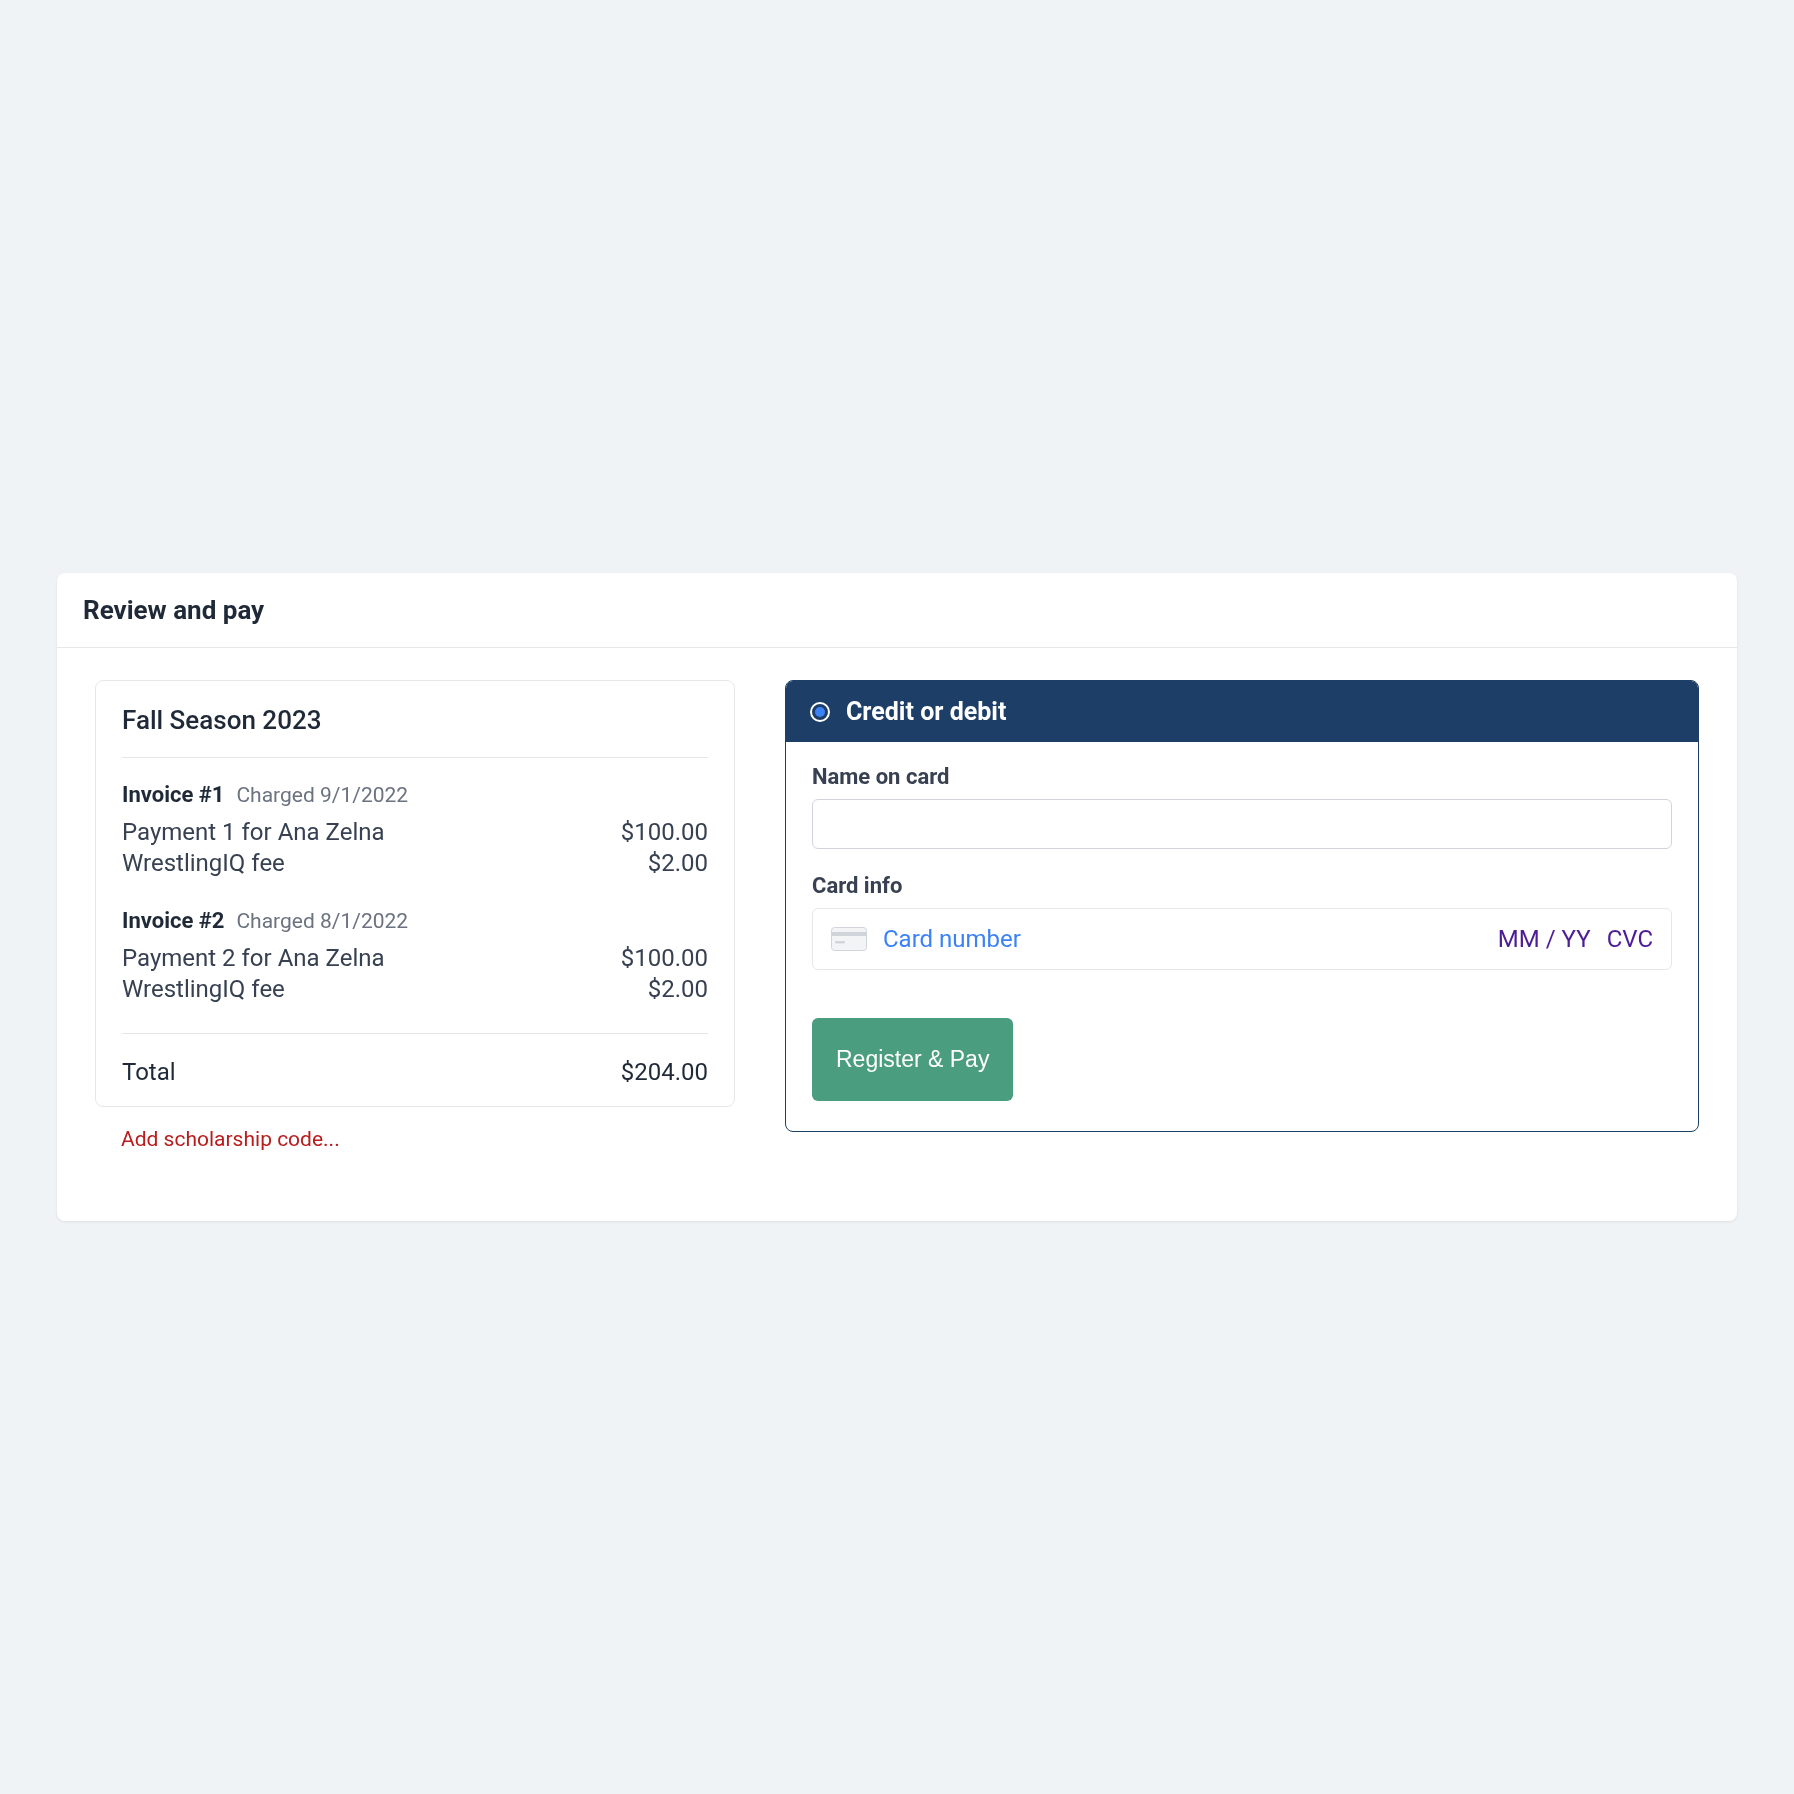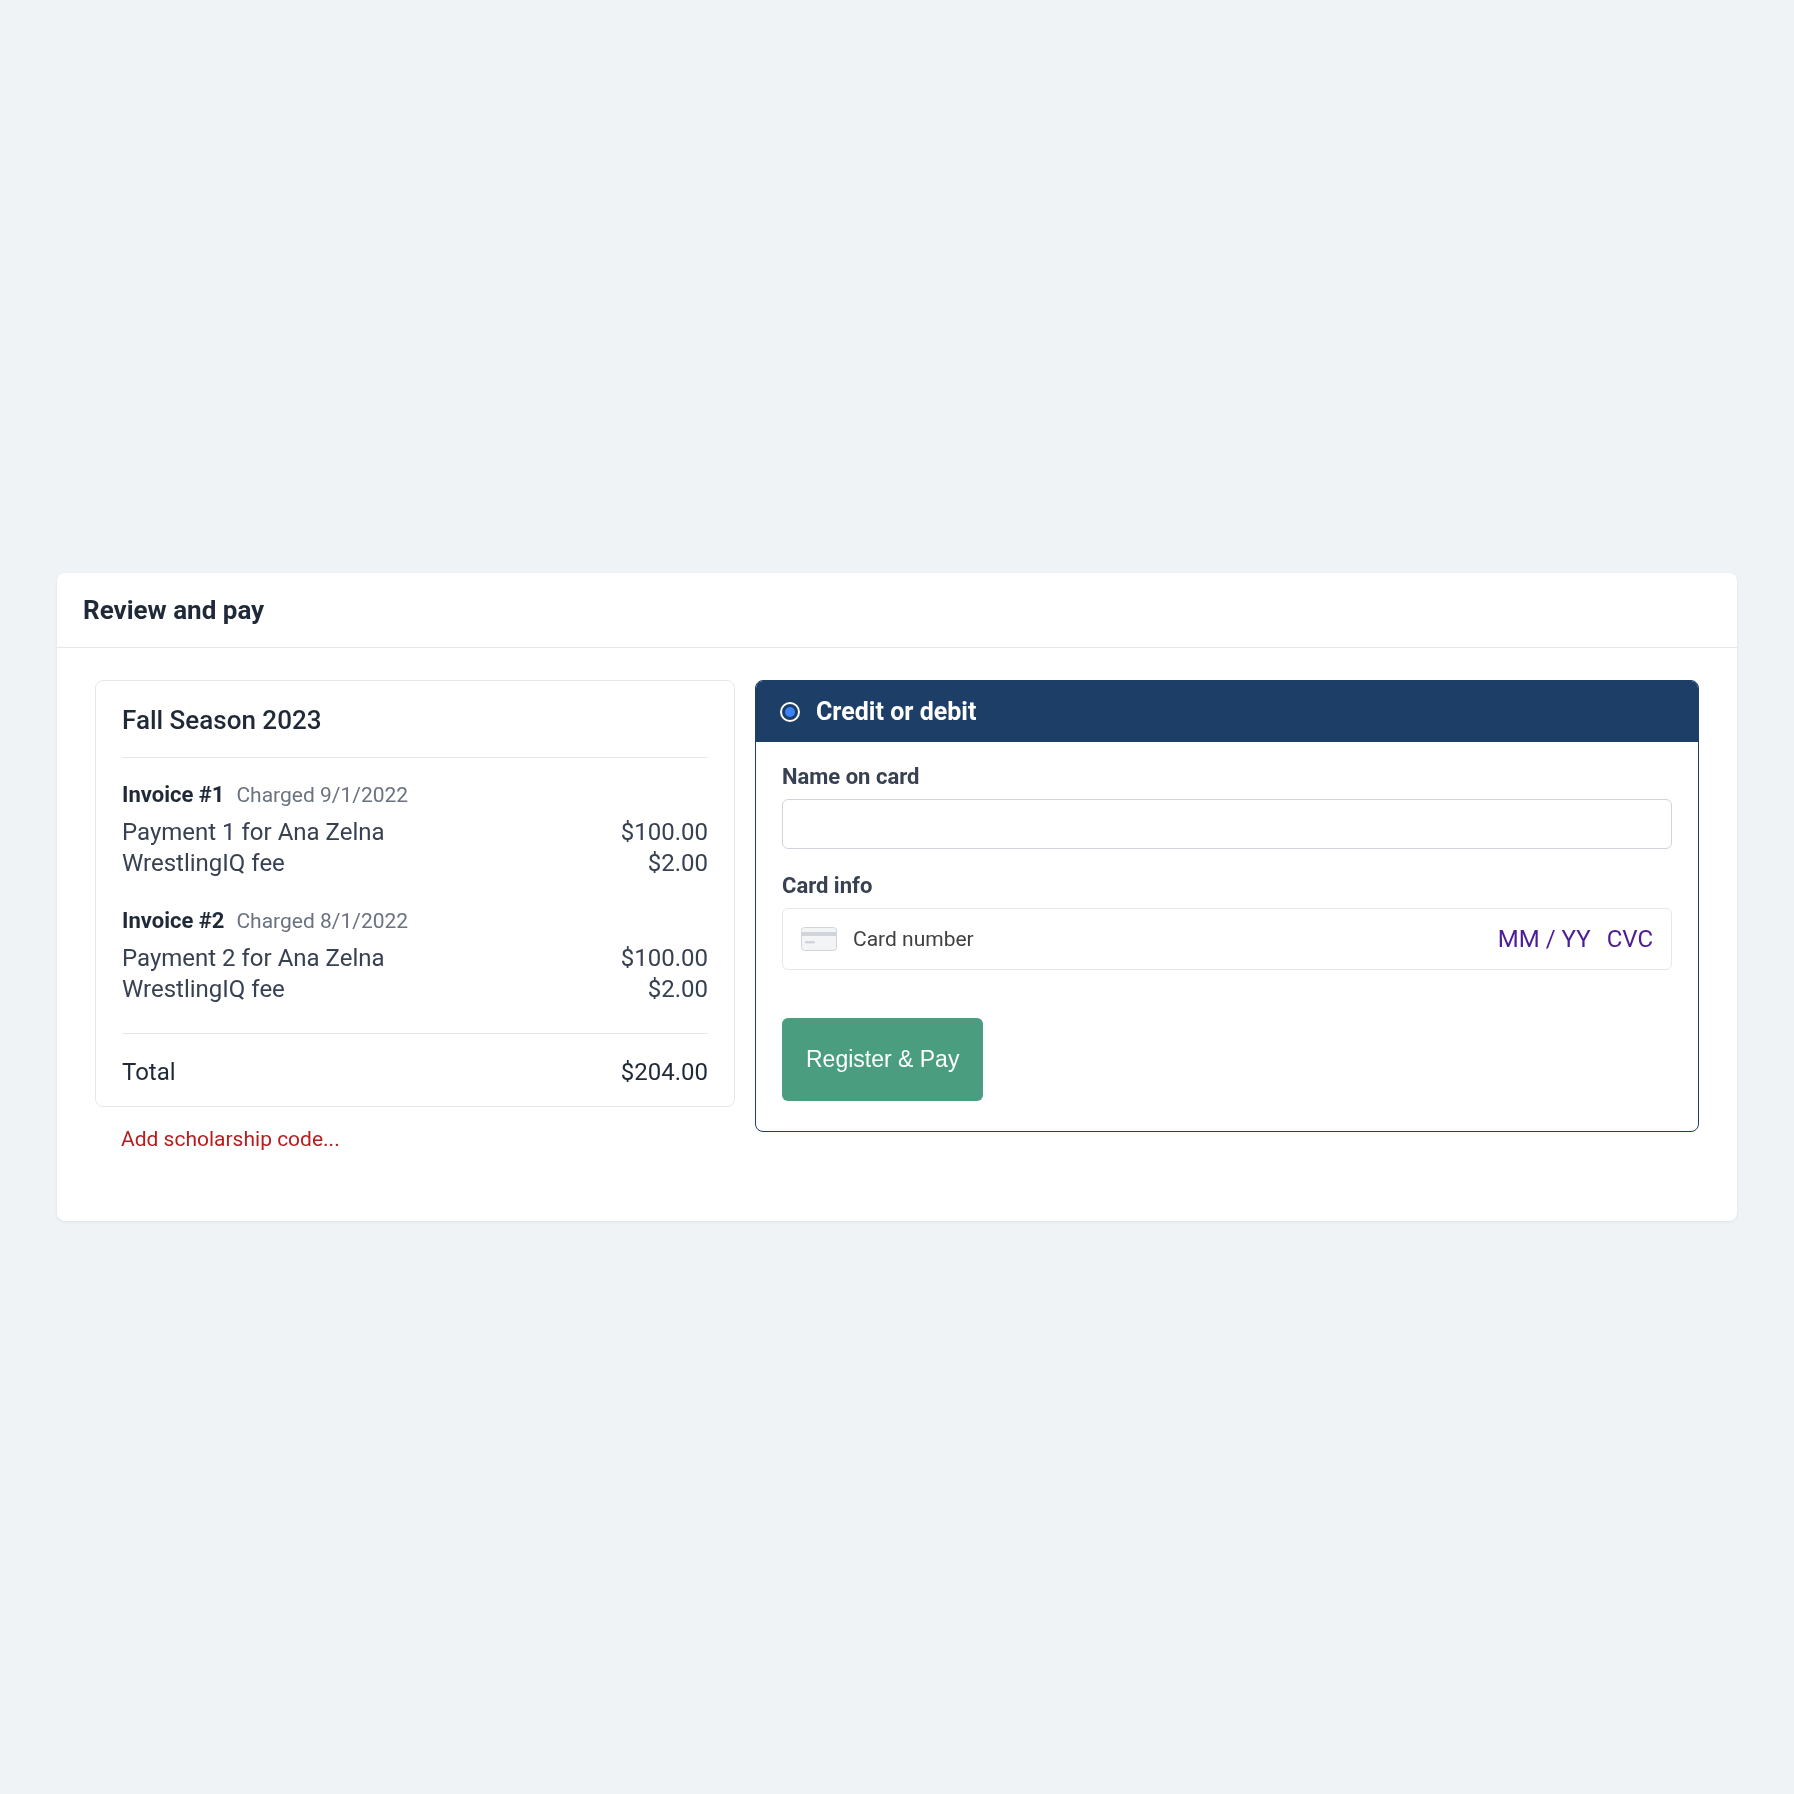--- a/index.html
+++ b/index.html
@@ -28,21 +28,21 @@
       border-bottom: 1px solid #e5e7eb;
     }
     .header h1 {
       font-size: 26px;
       font-weight: 700;
       color: #1f2937;
     }
     .content {
       display: flex;
       padding: 32px 38px 70px 38px;
-      gap: 20px;
+      gap: 50px;
     }
     .left-col {
       width: 640px;
       flex-shrink: 0;
     }
     .right-col {
       flex: 1;
     }
     .summary-card {
       border: 1px solid #e5e7eb;
@@ -166,22 +166,22 @@
       margin-bottom: 48px;
       background: #ffffff;
     }
     .card-icon {
       width: 36px;
       height: 24px;
       flex-shrink: 0;
     }
     .card-number-ph {
       flex: 1;
-      font-size: 21px;
-      color: #404040;
+      font-size: 24px;
+      color: #3b82f6;
     }
     .card-exp-ph, .card-cvc-ph {
       font-size: 24px;
       color: #4c1d95;
     }
     .submit-btn {
       background: #4a9d7f;
       color: #ffffff;
       border: none;
       border-radius: 6px;

